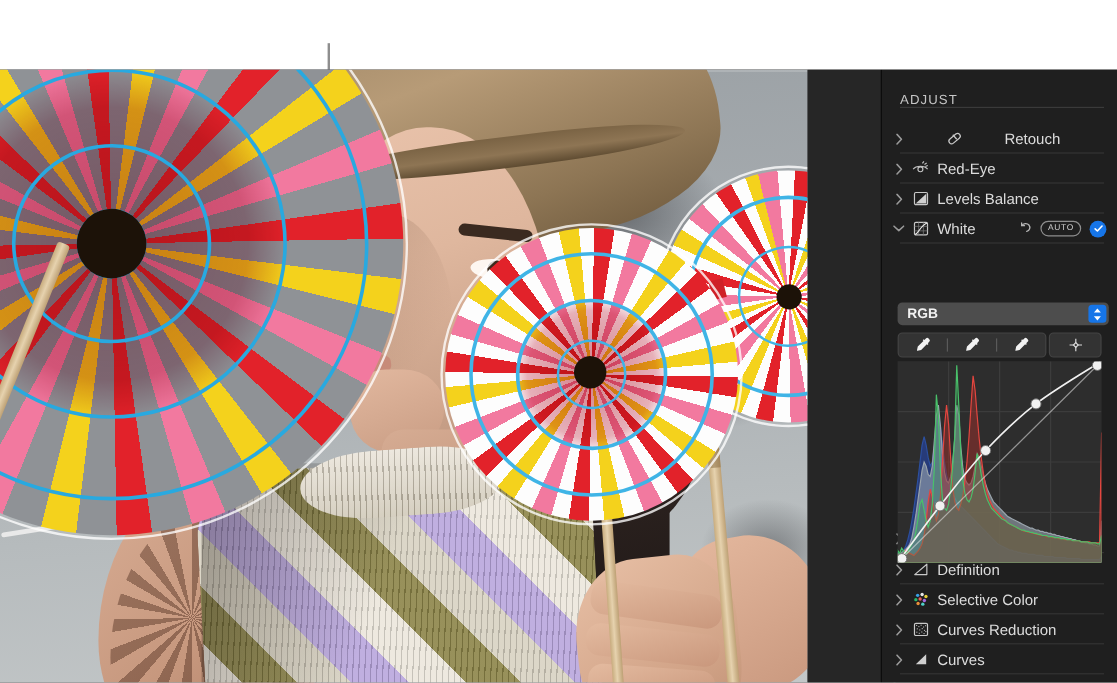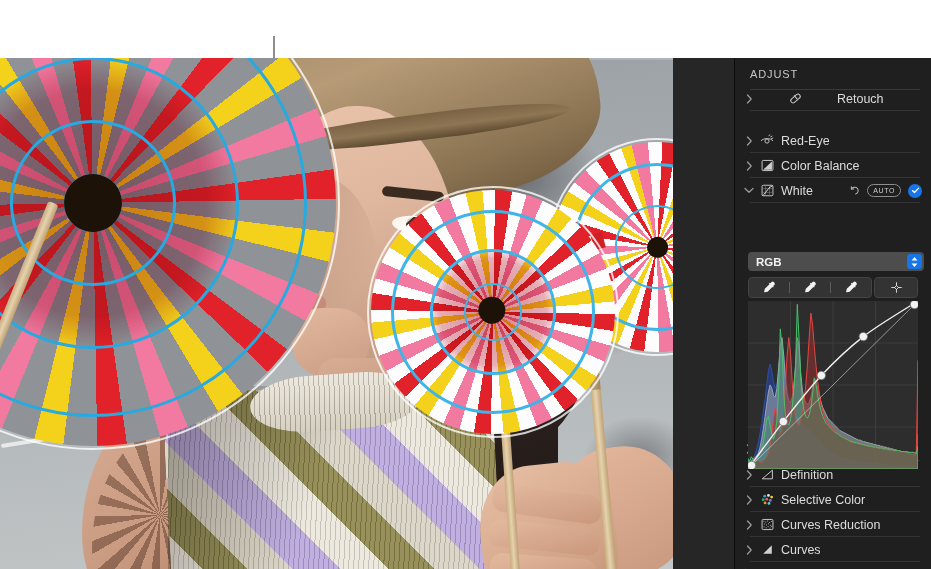--- a/index.html
+++ b/index.html
@@ -248,21 +248,21 @@
     position:absolute;left:0;top:372px;width:180px;height:4px;
     background:#e9e9e9;border-radius:2px;transform:rotate(-9deg);
   }
 
   
   .sidebar{
     position:absolute;left:735px;top:0;width:196px;height:511px;
     background:#1f1f1f;
   }
   .adjust-head{
-    position:absolute;left:15px;top:10px;
+    position:absolute;left:15px;top:20px;
     font-size:11px;letter-spacing:.9px;color:#c6c6c6;
   }
   .head-rule{
     position:absolute;left:15px;top:31px;width:170px;height:1px;background:#3a3a3a;
   }
   .row{
     position:absolute;left:0;width:196px;height:25px;
     display:flex;align-items:center;
   }
   .row .sep{position:absolute;left:15px;bottom:0;width:170px;height:1px;background:#343434;}
@@ -398,21 +398,21 @@
       <div class="stick" id="st1"></div>
     </div>
 
     <div class="gutter"></div>
     <div class="sidebar-divider"></div>
 
     <div class="sidebar">
       <div class="adjust-head">ADJUST</div>
       <div class="head-rule"></div>
       <div id="rows">
-          <div class="row" style="top: 28px; gap: 28px;">
+          <div class="row" style="top: 45px; gap: 28px;">
             <span class="chev">
               <svg width="7" height="10" viewBox="0 0 7 10">
                 <path d="M1.5 1 L5.2 5 L1.5 9" fill="none" stroke="#9a9a9a" stroke-width="1.3" stroke-linecap="round" stroke-linejoin="round"></path>
               </svg>
             </span>
             <span class="ricon">
               <svg width="15" height="15" viewBox="0 0 16 16">
                 <g fill="none" stroke="#c9c9c9" stroke-width="1.1">
                   <rect x="2.2" y="5.6" width="11.6" height="4.8" rx="2.4" transform="rotate(-40 8 8)"></rect>
                   <path d="M6.4 4.6 L9.9 8.6"></path>
@@ -445,21 +445,21 @@
               <svg width="7" height="10" viewBox="0 0 7 10">
                 <path d="M1.5 1 L5.2 5 L1.5 9" fill="none" stroke="#9a9a9a" stroke-width="1.3" stroke-linecap="round" stroke-linejoin="round"></path>
               </svg>
             </span>
             <span class="ricon">
               <svg width="15" height="15" viewBox="0 0 16 16">
                 <rect x="2.2" y="2.6" width="11.6" height="10.8" rx="1.2" fill="none" stroke="#c9c9c9" stroke-width="1.05"></rect>
                 <path d="M3.3 12.4 L12.7 3.6 L12.7 12.4 Z" fill="#cfcfcf"></path>
               </svg>
             </span>
-            <span class="rlabel">Color Balance</span>
+            <span class="rlabel">Levels Balance</span>
             <span class="sep"></span>
           </div>
           <div class="row" style="top: 120px;">
             <span class="chev">
               <svg width="10" height="7" viewBox="0 0 10 7">
                 <path d="M1 1.5 L5 5.2 L9 1.5" fill="none" stroke="#9a9a9a" stroke-width="1.3" stroke-linecap="round" stroke-linejoin="round"></path>
               </svg>
             </span>
             <span class="ricon">
               <svg width="15" height="15" viewBox="0 0 16 16">

